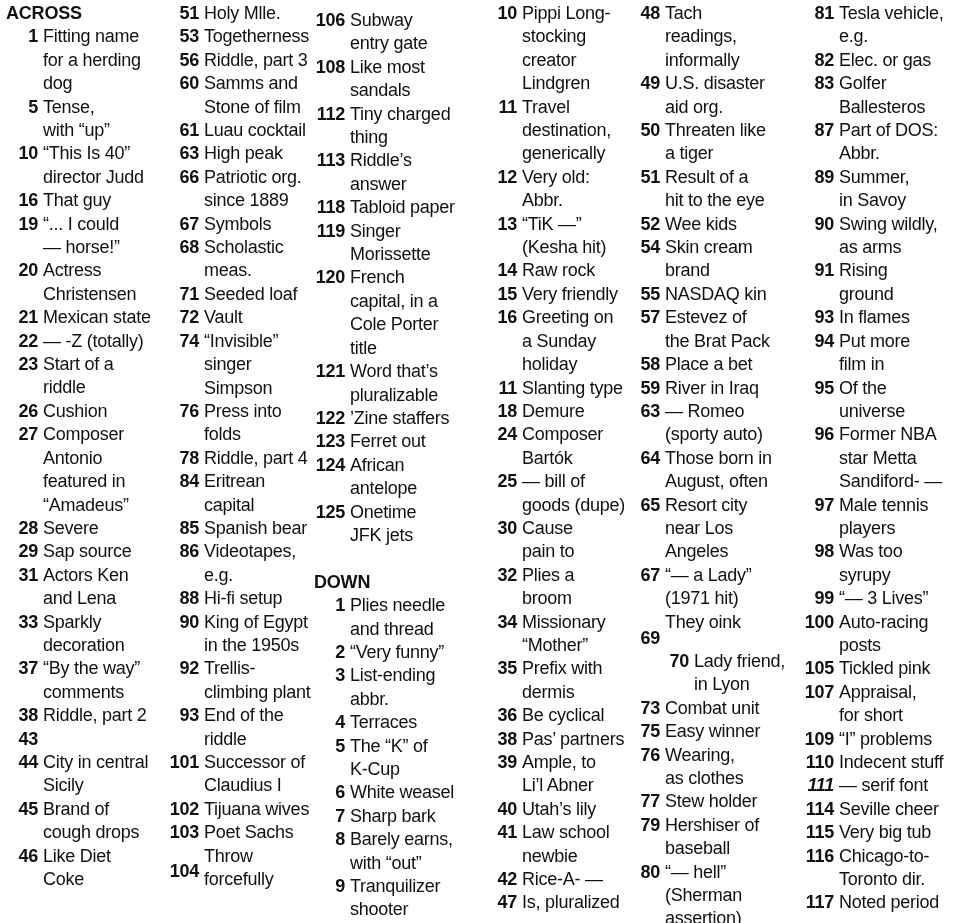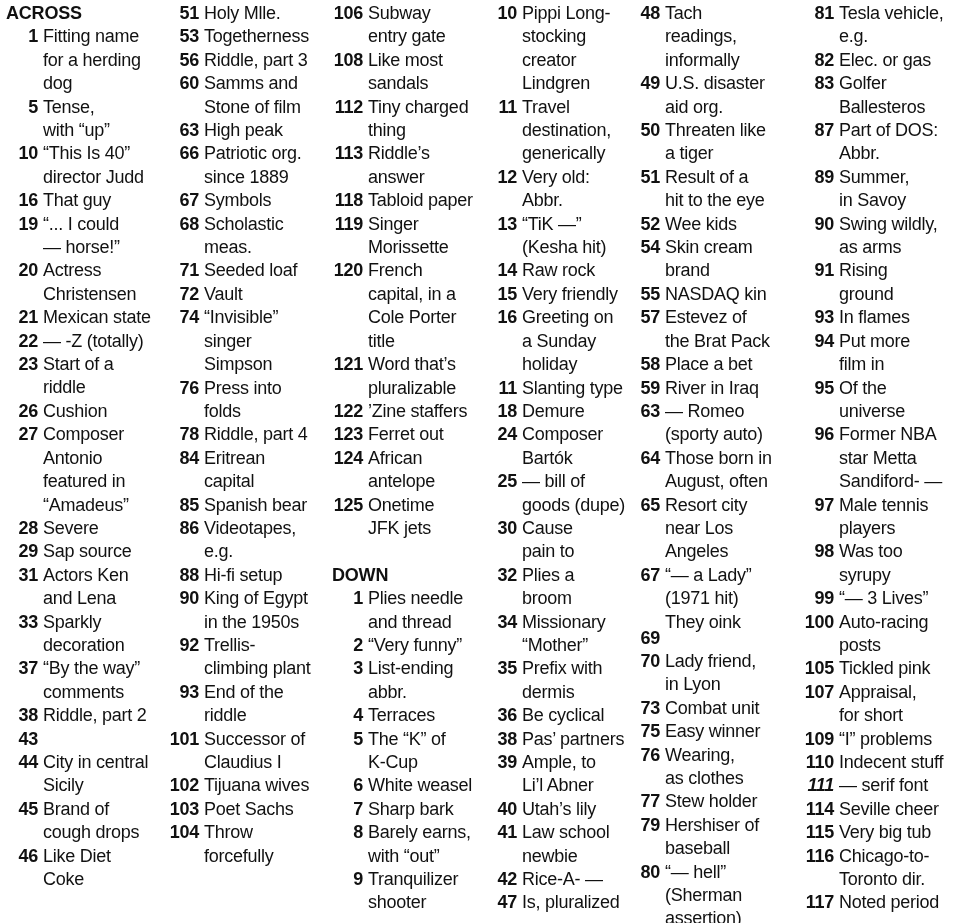--- a/index.html
+++ b/index.html
@@ -140,20 +140,24 @@
         <div class="clue">
           <span class="num" style="width: 31px;">56</span>
           <span class="txt">Riddle, part 3</span>
         </div>
         <div class="clue">
           <span class="num" style="width: 31px;">60</span>
           <span class="txt">Samms and
 Stone of film</span>
         </div>
         <div class="clue">
+          <span class="num" style="width: 31px;">61</span>
+          <span class="txt">Luau cocktail</span>
+        </div>
+        <div class="clue">
           <span class="num" style="width: 31px;">63</span>
           <span class="txt">High peak</span>
         </div>
         <div class="clue">
           <span class="num" style="width: 31px;">66</span>
           <span class="txt">Patriotic org.
 since 1889</span>
         </div>
         <div class="clue">
           <span class="num" style="width: 31px;">67</span>
@@ -227,28 +231,28 @@
         </div>
         <div class="clue">
           <span class="num" style="width: 31px;">102</span>
           <span class="txt">Tijuana wives</span>
         </div>
         <div class="clue">
           <span class="num" style="width: 31px;">103</span>
           <span class="txt">Poet Sachs</span>
         </div>
         <div class="clue">
-          <span class="num" style="width: 31px;">104</span>
+          <span class="num" style="width: 31px; margin-top: 15px;">104</span>
           <span class="txt">Throw
 forcefully</span>
         </div>
       </div>
   </div>
 
-  <div class="col" style="left:332px;width:170px;">
+  <div class="col" style="left:314px;width:170px;margin-top:7px;">
     <div class="clue-list">
         <div class="clue">
           <span class="num" style="width: 31px;">106</span>
           <span class="txt">Subway
 entry gate</span>
         </div>
         <div class="clue">
           <span class="num" style="width: 31px;">108</span>
           <span class="txt">Like most
 sandals</span>
@@ -528,21 +532,21 @@
         <div class="clue">
           <span class="num" style="width: 23px;">67</span>
           <span class="txt">“— a Lady”
 (1971 hit)</span>
         </div>
         <div class="clue">
           <span class="num" style="width: 23px; margin-top: 16px;">69</span>
           <span class="txt">They oink</span>
         </div>
         <div class="clue">
-          <span class="num" style="width: 23px;">70</span>
+          <span class="num" style="width: 23px; margin-left: 29px;">70</span>
           <span class="txt">Lady friend,
 in Lyon</span>
         </div>
         <div class="clue">
           <span class="num" style="width: 23px;">73</span>
           <span class="txt">Combat unit</span>
         </div>
         <div class="clue">
           <span class="num" style="width: 23px;">75</span>
           <span class="txt">Easy winner</span>

